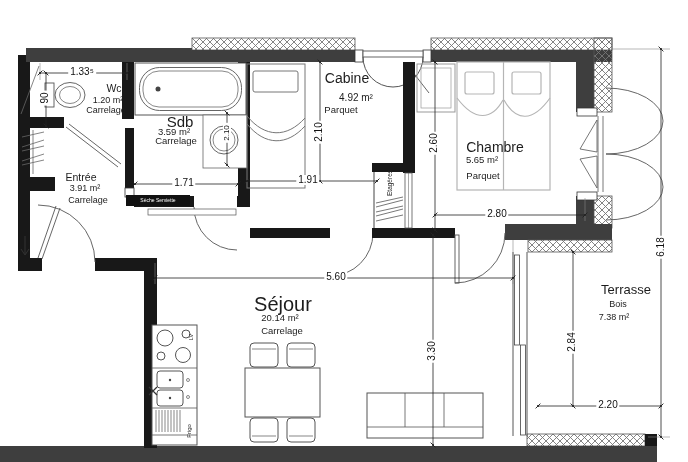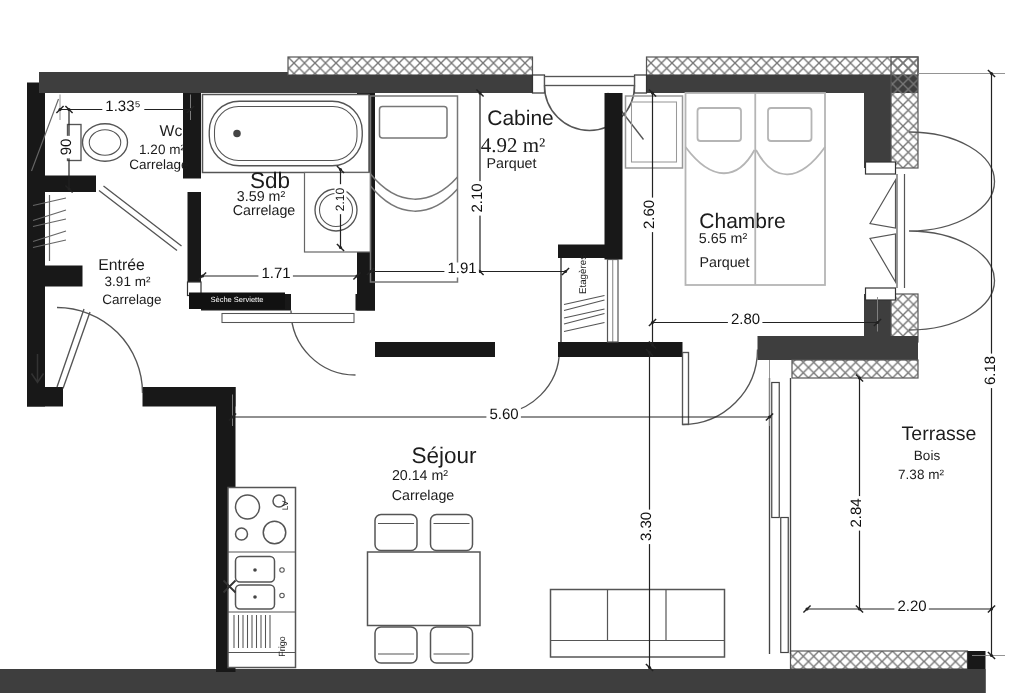--- a/index.html
+++ b/index.html
@@ -202,28 +202,28 @@
 
 <div class="lbl" style="left:180px;top:121px;font-size:15px;">Sdb</div>
 <div class="lbl" style="left:174px;top:132px;font-size:9.5px;">3.59 m²</div>
 <div class="lbl" style="left:176px;top:141px;font-size:9.5px;">Carrelage</div>
 
 <div class="lbl" style="left:81px;top:177px;font-size:10.5px;">Entrée</div>
 <div class="lbl" style="left:85px;top:188px;font-size:9px;">3.91 m²</div>
 <div class="lbl" style="left:88px;top:200px;font-size:9px;">Carrelage</div>
 
 <div class="lbl" style="left:347px;top:78px;font-size:14px;">Cabine</div>
-<div class="lbl" style="left:342px;top:98px;font-size:14px;font-family:Liberation Serif, serif;">4.92 m²</div>
+<div class="lbl" style="left:356px;top:98px;font-size:10px;">4.92 m²</div>
 <div class="lbl" style="left:341px;top:110px;font-size:9.5px;">Parquet</div>
 
 <div class="lbl" style="left:495px;top:147px;font-size:14px;">Chambre</div>
 <div class="lbl" style="left:482px;top:160px;font-size:9.5px;">5.65 m²</div>
 <div class="lbl" style="left:483px;top:176px;font-size:9.5px;">Parquet</div>
 
-<div class="lbl" style="left:283px;top:304px;font-size:15px;margin-left:13px;">Séjour</div>
+<div class="lbl" style="left:283px;top:304px;font-size:20px;">Séjour</div>
 <div class="lbl" style="left:280px;top:318px;font-size:9.5px;">20.14 m²</div>
 <div class="lbl" style="left:282px;top:331px;font-size:9.5px;">Carrelage</div>
 
 <div class="lbl" style="left:626px;top:289px;font-size:13px;">Terrasse</div>
 <div class="lbl" style="left:618px;top:304px;font-size:9px;">Bois</div>
 <div class="lbl" style="left:614px;top:317px;font-size:9px;">7.38 m²</div>
 
 <div class="lbl dim" style="left:82px;top:72px;font-size:10px;">1.33⁵</div>
 <div class="lbl dim v" style="left:45px;top:98px;font-size:10px;">90</div>
 <div class="lbl dim" style="left:184px;top:183px;font-size:10px;">1.71</div>

